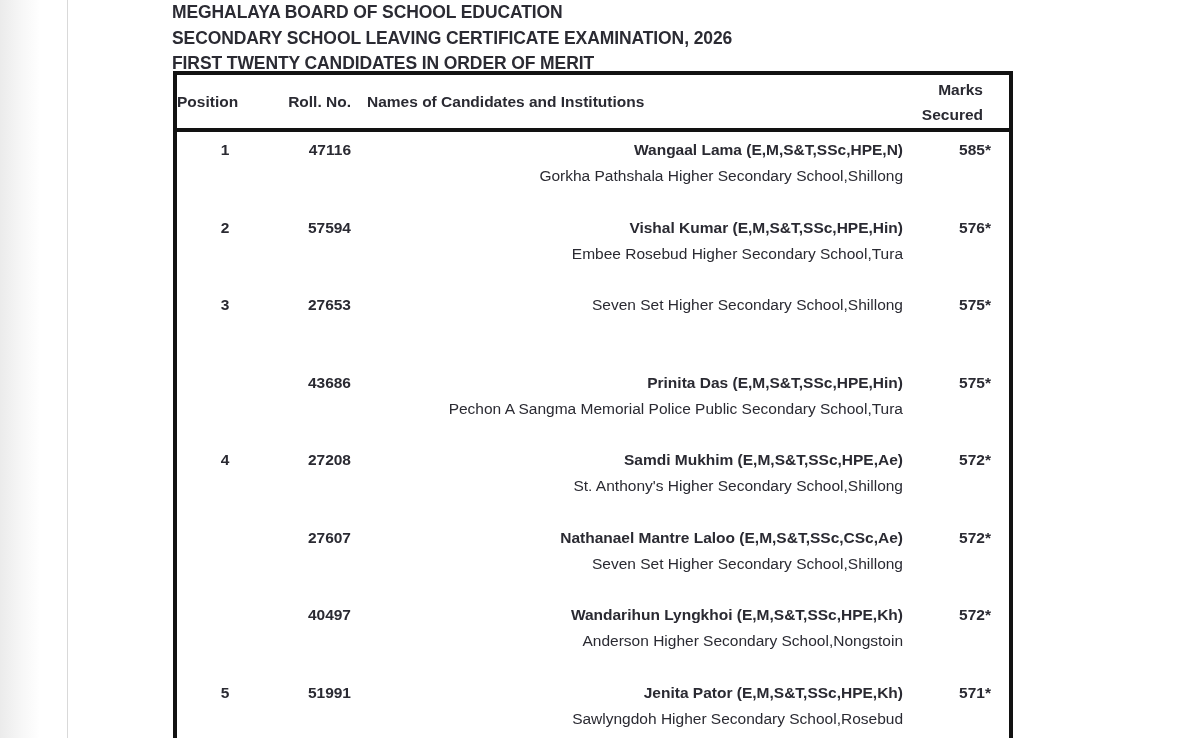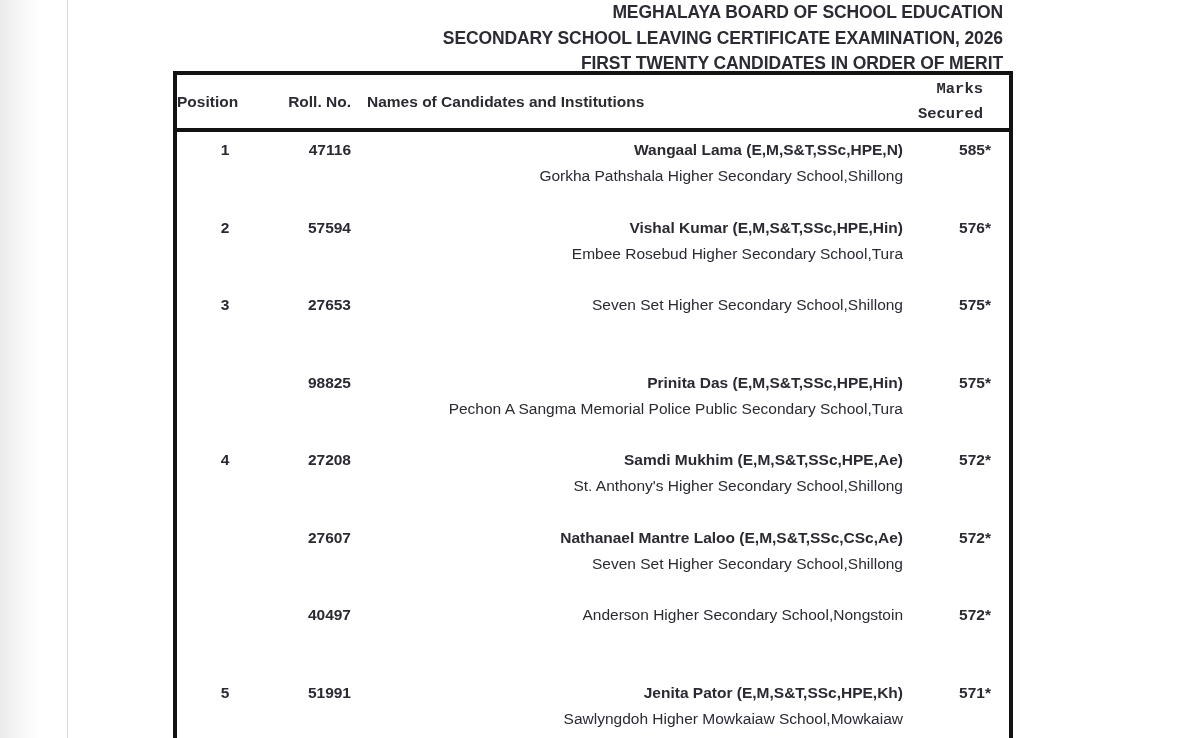--- a/index.html
+++ b/index.html
@@ -32,24 +32,24 @@
   }
 
   .doc {
     position: absolute;
     left: 0; top: 0;
     width: 1200px; height: 738px;
   }
 
   .titles {
     position: absolute;
-    left: 163px;
+    left: 172px;
     top: 0px;
     width: 840px;
-    text-align: right;
+    text-align: left;
   }
   .title-line {
     font-weight: bold;
     font-size: 17.5px;
     letter-spacing: -0.1px;
     line-height: 25.5px;
     color: #2b2b33;
     white-space: nowrap;
   }
 
@@ -78,21 +78,20 @@
     color: #2a2a32;
     line-height: 21px;
   }
   .col-position { width: 96px; text-align: left; flex: 0 0 96px; }
   .col-roll     { width: 78px; text-align: right; flex: 0 0 78px; }
   .col-names    { flex: 1 1 auto; padding-left: 16px; text-align: left; }
   .col-marks    { width: 106px; flex: 0 0 106px; text-align: right; padding-right: 26px; }
 
   .th.col-marks {
     line-height: 25px;
-    font-family: Liberation Mono, monospace;
   }
 
   .tbody {
     padding-top: 0px;
   }
 
   .entry {
     display: flex;
     align-items: flex-start;
     height: 77.5px;
@@ -189,21 +188,21 @@
         <div class="cell cell-position">3</div>
         <div class="cell cell-roll">27653</div>
         <div class="cell cell-names">
           <div class="cand-school">Seven Set Higher Secondary School,Shillong</div>
         </div>
         <div class="cell cell-marks">575*</div>
       </div>
 
       <div class="entry">
         <div class="cell cell-position"></div>
-        <div class="cell cell-roll">98825</div>
+        <div class="cell cell-roll">43686</div>
         <div class="cell cell-names">
           <div class="cand-name">Prinita Das (E,M,S&amp;T,SSc,HPE,Hin)</div>
           <div class="cand-school">Pechon A Sangma Memorial Police Public Secondary School,Tura</div>
         </div>
         <div class="cell cell-marks">575*</div>
       </div>
 
       <div class="entry">
         <div class="cell cell-position">4</div>
         <div class="cell cell-roll">27208</div>
@@ -221,30 +220,31 @@
           <div class="cand-name">Nathanael Mantre Laloo (E,M,S&amp;T,SSc,CSc,Ae)</div>
           <div class="cand-school">Seven Set Higher Secondary School,Shillong</div>
         </div>
         <div class="cell cell-marks">572*</div>
       </div>
 
       <div class="entry">
         <div class="cell cell-position"></div>
         <div class="cell cell-roll">40497</div>
         <div class="cell cell-names">
+          <div class="cand-name">Wandarihun Lyngkhoi (E,M,S&amp;T,SSc,HPE,Kh)</div>
           <div class="cand-school">Anderson Higher Secondary School,Nongstoin</div>
         </div>
         <div class="cell cell-marks">572*</div>
       </div>
 
       <div class="entry">
         <div class="cell cell-position">5</div>
         <div class="cell cell-roll">51991</div>
         <div class="cell cell-names">
           <div class="cand-name">Jenita Pator (E,M,S&amp;T,SSc,HPE,Kh)</div>
-          <div class="cand-school">Sawlyngdoh Higher Mowkaiaw School,Mowkaiaw</div>
+          <div class="cand-school">Sawlyngdoh Higher Secondary School,Rosebud</div>
         </div>
         <div class="cell cell-marks">571*</div>
       </div>
 
     </div>
   </div>
 </div>
 
 </body></html>

